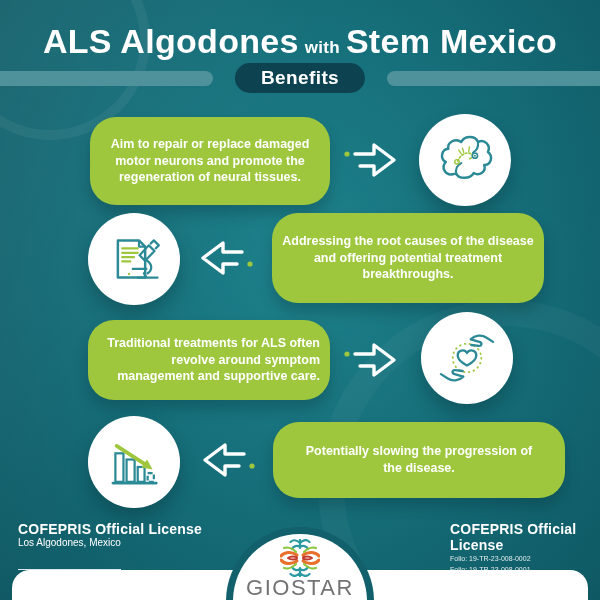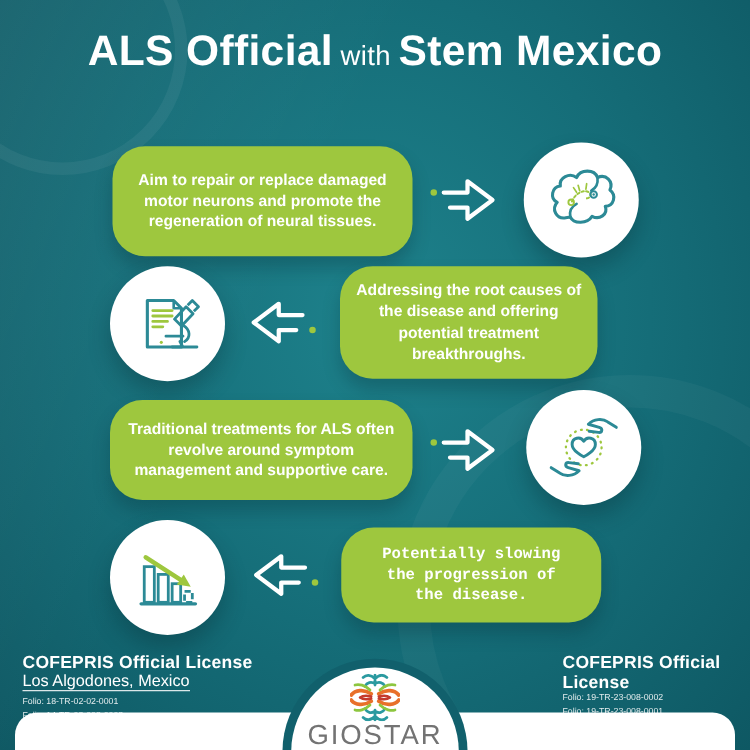--- a/index.html
+++ b/index.html
@@ -13,21 +13,21 @@
     background:linear-gradient(115deg, rgba(255,255,255,0.06) 0%, rgba(255,255,255,0) 38%);
     pointer-events:none;
   }
   .deco-circle{position:absolute;border-radius:50%;border:10px solid rgba(255,255,255,0.055);}
   .deco-1{left:-50px;top:-60px;width:180px;height:180px;}
   .deco-2{right:-90px;top:300px;width:320px;height:320px;border-width:26px;border-color:rgba(255,255,255,0.035);}
 
   
   .title{position:absolute;top:22px;left:0;width:100%;text-align:center;color:#fff;
          font-size:34px;font-weight:bold;letter-spacing:.3px;white-space:nowrap;}
-  .title .small{font-size:22px;font-weight:400;margin:0 6px;}
+  .title .small{font-size:17px;font-weight:700;margin:0 6px;}
   .badge-row{position:absolute;top:63px;left:0;width:100%;height:30px;}
   .side-bar{position:absolute;top:8px;height:15px;background:#4f929c;}
   .side-bar.left{left:0;width:213px;border-radius:0 8px 8px 0;}
   .side-bar.right{right:0;width:213px;border-radius:8px 0 0 8px;}
   .badge{position:absolute;left:50%;transform:translateX(-50%);top:0;height:30px;line-height:30px;
          background:#0d4351;color:#fff;border-radius:16px;padding:0 26px;
          font-size:19px;font-weight:bold;letter-spacing:.4px;}
 
   
   .gbox{position:absolute;background:#9ec73e;border-radius:26px;color:#fff;
@@ -35,21 +35,21 @@
         font-size:12.5px;font-weight:bold;line-height:1.35;padding:8px 10px;box-sizing:border-box;
         box-shadow:0 9px 14px rgba(6,44,52,0.28);}
   .circle{position:absolute;width:92px;height:92px;background:#fff;border-radius:50%;
           display:flex;align-items:center;justify-content:center;
           box-shadow:0 10px 18px rgba(5,40,48,0.32);}
   .arrow{position:absolute;width:56px;height:40px;}
 
   
   .license{position:absolute;color:#fff;}
   .license .lt{font-size:14px;font-weight:bold;letter-spacing:.2px;}
-  .license .loc{font-size:13px;padding-bottom:0;border-bottom:1px solid rgba(255,255,255,.85);
+  .license .loc{font-size:10px;padding-bottom:21px;border-bottom:1px solid rgba(255,255,255,.85);
                 width:fit-content;margin-bottom:3px;}
   .license .folio{font-size:7px;line-height:1.6;color:rgba(255,255,255,.88);}
   .lic-left{left:18px;top:521px;}
   .lic-right{left:450px;top:521px;}
 
   .bottom-bar{position:absolute;left:12px;right:12px;top:570px;height:30px;background:#fff;
               border-radius:18px 18px 0 0;z-index:1;}
   .logo-ring{position:absolute;left:226px;top:527px;width:148px;height:148px;border-radius:50%;
              background:#11606c;z-index:2;}
   .logo-circle{position:absolute;left:233px;top:534px;width:134px;height:134px;background:#fff;
@@ -59,21 +59,26 @@
 </style>
 </head>
 <body>
 
 <div id="stage">
   <div class="streak"></div>
   <div class="deco-circle deco-1"></div>
   <div class="deco-circle deco-2"></div>
 
   <div class="title">
-    <span>ALS Official</span><span class="small">with</span><span>Stem Mexico</span>
+    <span>ALS Algodones</span><span class="small">with</span><span>Stem Mexico</span>
+  </div>
+  <div class="badge-row">
+    <div class="side-bar left"></div>
+    <div class="side-bar right"></div>
+    <div class="badge">Benefits</div>
   </div>
 
   <div class="gbox" style="left:90px;top:117px;width:240px;min-height:88px;">Aim to repair or replace damaged motor neurons and promote the regeneration of neural tissues.</div>
   <svg class="arrow" style="left:343px;top:140px;" viewBox="0 0 56 40">
     <circle cx="4" cy="14" r="2.6" fill="#9ec73e"></circle>
     <path d="M12 14 H31 V5 L51 20 L31 35 V26 H17" fill="none" stroke="#ffffff" stroke-width="3.4" stroke-linejoin="round" stroke-linecap="round"></path>
   </svg>
   <div class="circle" style="left:419px;top:114px;">
     <svg width="62" height="62" viewBox="0 0 100 100">
       <path d="M30 73 C18 75 11 62 19 53 C9 48 12 33 23 32 C21 21 35 14 44 21 C49 10 67 10 71 21 C82 16 92 26 87 37 C96 44 92 58 81 58 C85 69 73 76 64 71 C58 81 40 81 36 72 Z" fill="none" stroke="#2c8a96" stroke-width="4" stroke-linejoin="round"></path>
@@ -95,23 +100,23 @@
       <path d="M76 26 L82 20 L90 28 L84 34" fill="none" stroke="#2c8a96" stroke-width="3.6" stroke-linejoin="round"></path>
       <path d="M70 52 C80 58 80 68 72 73" fill="none" stroke="#2c8a96" stroke-width="3.6" stroke-linecap="round"></path>
       <path d="M48 66 H70 M56 80 H88 M66 73 L70 80" stroke="#2c8a96" stroke-width="3.6" stroke-linecap="round"></path>
       <circle cx="42" cy="74" r="2" fill="#9ec73e"></circle>
     </svg>
   </div>
   <svg class="arrow" style="left:198px;top:238px;" viewBox="0 0 56 40">
     <circle cx="52" cy="26" r="2.6" fill="#9ec73e"></circle>
     <path d="M44 14 H25 V5 L5 20 L25 35 V26 H39" fill="none" stroke="#ffffff" stroke-width="3.4" stroke-linejoin="round" stroke-linecap="round"></path>
   </svg>
-  <div class="gbox" style="left:272px;top:213px;width:206px;min-height:90px;">Addressing the root causes of the disease and offering potential treatment breakthroughs.</div>
+  <div class="gbox" style="left:272px;top:213px;width:272px;min-height:90px;">Addressing the root causes of the disease and offering potential treatment breakthroughs.</div>
 
-  <div class="gbox" style="left:88px;top:320px;width:242px;min-height:80px;">Traditional treatments for ALS often revolve around symptom management and supportive care.</div>
+  <div class="gbox" style="left:88px;top:320px;width:242px;min-height:80px;text-align:right;">Traditional treatments for ALS often revolve around symptom management and supportive care.</div>
   <svg class="arrow" style="left:343px;top:340px;" viewBox="0 0 56 40">
     <circle cx="4" cy="14" r="2.6" fill="#9ec73e"></circle>
     <path d="M12 14 H31 V5 L51 20 L31 35 V26 H17" fill="none" stroke="#ffffff" stroke-width="3.4" stroke-linejoin="round" stroke-linecap="round"></path>
   </svg>
   <div class="circle" style="left:421px;top:312px;">
     <svg width="62" height="62" viewBox="0 0 100 100">
       <circle cx="50" cy="50" r="23" fill="none" stroke="#9ec73e" stroke-width="3" stroke-dasharray="1 7" stroke-linecap="round"></circle>
       <path d="M50 42 C46 35 35 37 35 46 C35 54 48 61 50 62 C52 61 65 54 65 46 C65 37 54 35 50 42 Z" fill="none" stroke="#2c8a96" stroke-width="3.8" stroke-linejoin="round"></path>
       <path d="M56 20 C63 13 74 12 81 17 L92 24 M56 20 L70 24 C75 25.5 74 31 69 30.5 L57 29" fill="none" stroke="#2c8a96" stroke-width="3.8" stroke-linecap="round" stroke-linejoin="round"></path>
       <path d="M44 80 C37 87 26 88 19 83 L8 76 M44 80 L30 76 C25 74.5 26 69 31 69.5 L43 71" fill="none" stroke="#2c8a96" stroke-width="3.8" stroke-linecap="round" stroke-linejoin="round"></path>
@@ -126,21 +131,21 @@
       <rect x="56" y="58" width="11" height="24" fill="none" stroke="#2c8a96" stroke-width="3.6"></rect>
       <rect x="72" y="68" width="10" height="14" fill="none" stroke="#2c8a96" stroke-width="3.6" stroke-dasharray="8 4"></rect>
       <path d="M22 24 L70 55" stroke="#9ec73e" stroke-width="6" stroke-linecap="round"></path>
       <polygon points="80,62 62,59 71,46" fill="#9ec73e"></polygon>
     </svg>
   </div>
   <svg class="arrow" style="left:200px;top:440px;" viewBox="0 0 56 40">
     <circle cx="52" cy="26" r="2.6" fill="#9ec73e"></circle>
     <path d="M44 14 H25 V5 L5 20 L25 35 V26 H39" fill="none" stroke="#ffffff" stroke-width="3.4" stroke-linejoin="round" stroke-linecap="round"></path>
   </svg>
-  <div class="gbox" style="left:273px;top:422px;width:208px;min-height:76px;padding:8px 22px;font-family:Liberation Mono, monospace;">Potentially slowing the progression of the disease.</div>
+  <div class="gbox" style="left:273px;top:422px;width:292px;min-height:76px;padding:8px 22px;">Potentially slowing the progression of the disease.</div>
 
   <div class="license lic-left">
     <div class="lt">COFEPRIS Official License</div>
     <div class="loc">Los Algodones, Mexico</div>
     <div class="folio">Folio: 18-TR-02-02-0001</div>
     <div class="folio">Folio: 14-TR-02-002-0008</div>
   </div>
   <div class="license lic-right">
     <div class="lt">COFEPRIS Official License</div>
     <div class="folio">Folio: 19-TR-23-008-0002</div>

